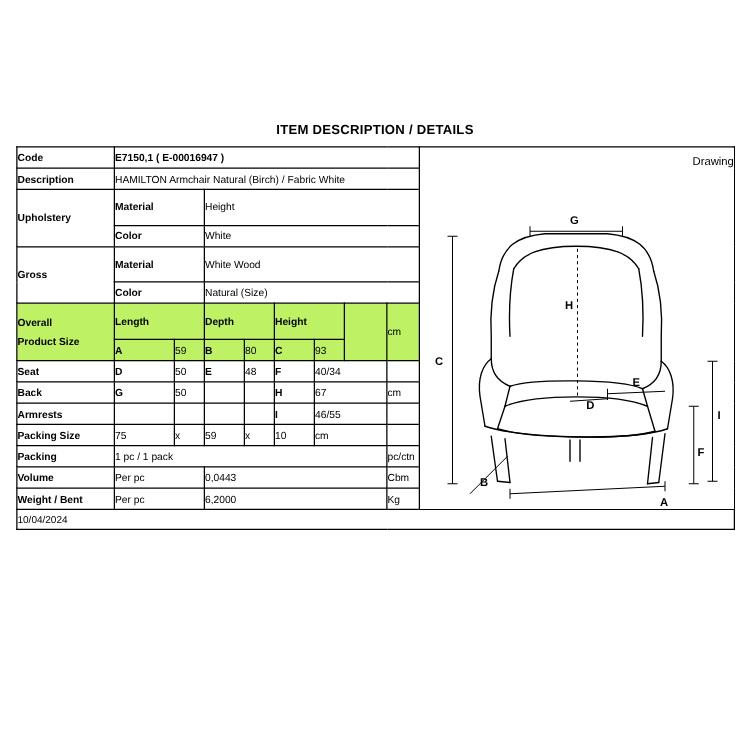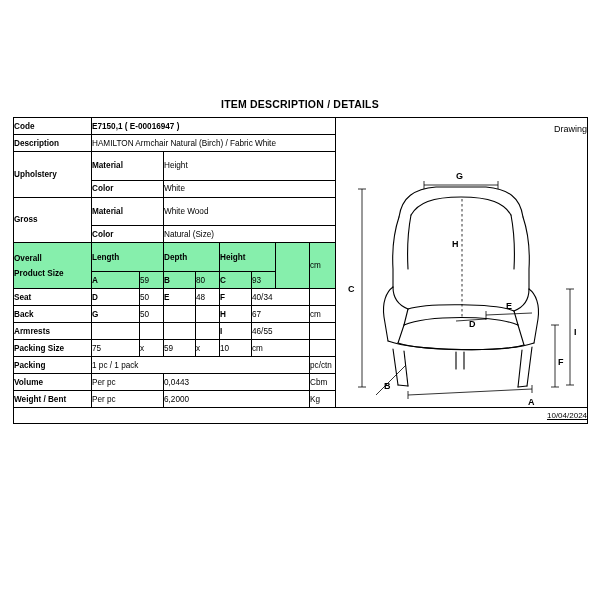--- a/index.html
+++ b/index.html
@@ -43,43 +43,42 @@
   .spec td {
     border: 1px solid #000000;
     padding: 0;
     height: 16px;
     line-height: 15px;
     vertical-align: middle;
   }
   .c { }
   .l { text-align: left; padding-left: 5px; }
   .b { font-weight: bold; }
-  .yellow { background: #86efac; }
+  .yellow { background: #bef264; }
   .tall { height: 17px; }
   .drawing-cell {
     vertical-align: top;
     position: relative;
     background: #ffffff;
   }
   .drawing-title {
     text-align: right;
     font-weight: normal;
     font-size: 9px;
     padding-top: 4px;
   }
   .drawing-wrap {
     position: relative;
     width: 100%;
     height: 100%;
   }
   .date-row td {
-    text-align: right;
+    text-align: left;
     font-size: 8px;
     height: 15px;
-    text-decoration: underline;
   }
   svg { display: block; }
 </style>
 </head>
 <body>
 
 <div class="sheet">
 
   <div class="title">ITEM DESCRIPTION / DETAILS</div>
 

